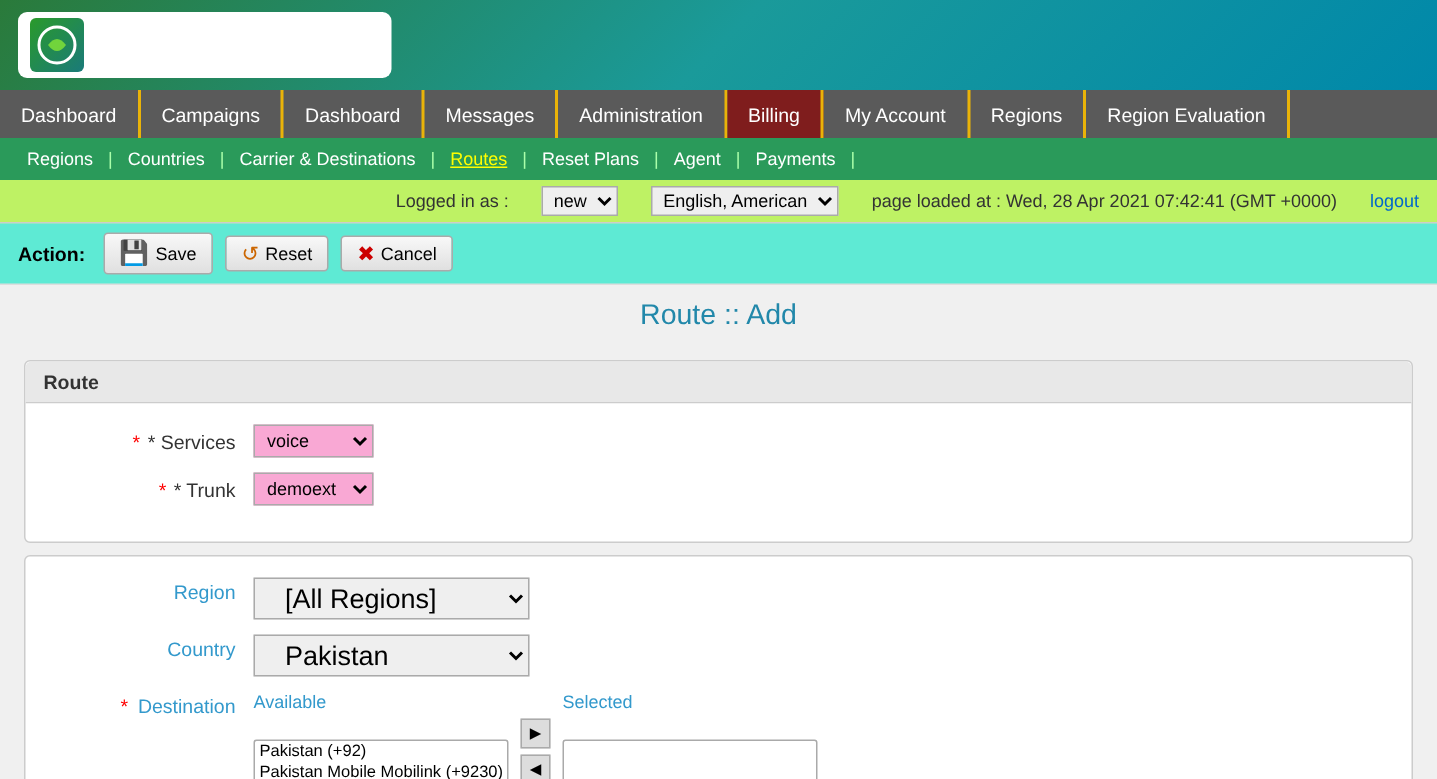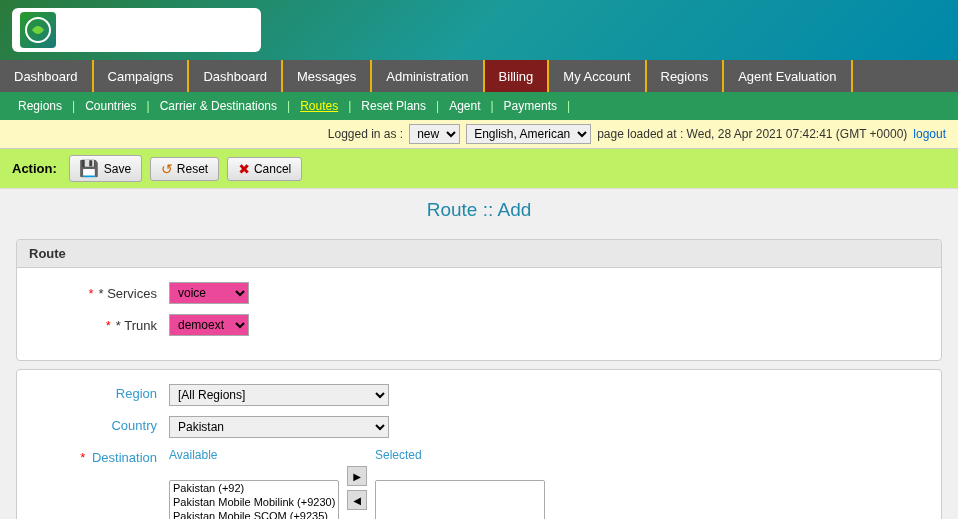--- a/index.html
+++ b/index.html
@@ -72,40 +72,40 @@
       font-size: 12px;
       display: flex;
       align-items: center;
       text-align: center;
     }
     .sub-nav a.active { color: #ffff00; text-decoration: underline; }
     .sub-nav .sep { color: #aaffaa; font-size: 12px; }
 
     
     .info-bar {
-      background: #fef9c3;
+      background: #bef264;
       border-bottom: 1px solid #ccc;
       padding: 4px 12px;
       display: flex;
       align-items: center;
       justify-content: flex-end;
-      gap: 6px;
+      gap: 22px;
       font-size: 12px;
       color: #333;
     }
     .info-bar select {
       font-size: 12px;
       padding: 1px 3px;
       border: 1px solid #aaa;
     }
     .info-bar a { color: #0066cc; text-decoration: none; font-size: 12px; }
 
     
     .action-bar {
-      background: #bef264;
+      background: #5eead4;
       border-bottom: 1px solid #ddd;
       padding: 6px 12px;
       display: flex;
       align-items: center;
       gap: 8px;
     }
     .action-label { font-weight: bold; font-size: 13px; margin-right: 4px; }
     .btn-action {
       display: flex;
       align-items: center;
@@ -159,44 +159,44 @@
       text-align: right;
       margin-right: 12px;
       font-size: 13px;
       color: #333;
     }
     .required { color: red; margin-right: 3px; }
     .form-control {
       padding: 2px 4px;
       border: 1px solid #aaa;
       font-size: 12px;
-      background: #ec4899;
+      background: #f9a8d4;
     }
     select.form-control { min-width: 80px; }
 
     
     .dest-row {
       display: flex;
       align-items: flex-start;
       margin-bottom: 10px;
     }
     .dest-label {
       width: 120px;
       text-align: right;
       margin-right: 12px;
       font-size: 13px;
       color: #3399cc;
       padding-top: 2px;
     }
     .dest-control { }
     .region-select, .country-select {
-      width: 220px;
-      padding: 2px 4px;
-      border: 1px solid #aaa;
-      font-size: 12px;
+      width: 184px;
+      padding: 2px 16px;
+      border: 1px solid #aaa;
+      font-size: 18px;
     }
     .dest-col-header {
       font-size: 12px;
       margin-bottom: 18px;
     }
     .available-label { color: #3399cc; }
     .selected-label { color: #3399cc; }
     .dest-list {
       width: 170px;
       height: 130px;
@@ -251,21 +251,21 @@
 
 <div class="top-nav">
   <a>Dashboard</a>
   <a>Campaigns</a>
   <a>Dashboard</a>
   <a>Messages</a>
   <a>Administration</a>
   <a class="active">Billing</a>
   <a>My Account</a>
   <a>Regions</a>
-  <a>Agent Evaluation</a>
+  <a>Region Evaluation</a>
 </div>
 
 <div class="sub-nav">
   <a>Regions</a>
   <span class="sep">|</span>
   <a>Countries</a>
   <span class="sep">|</span>
   <a>Carrier &amp; Destinations</a>
   <span class="sep">|</span>
   <a class="active">Routes</a>

